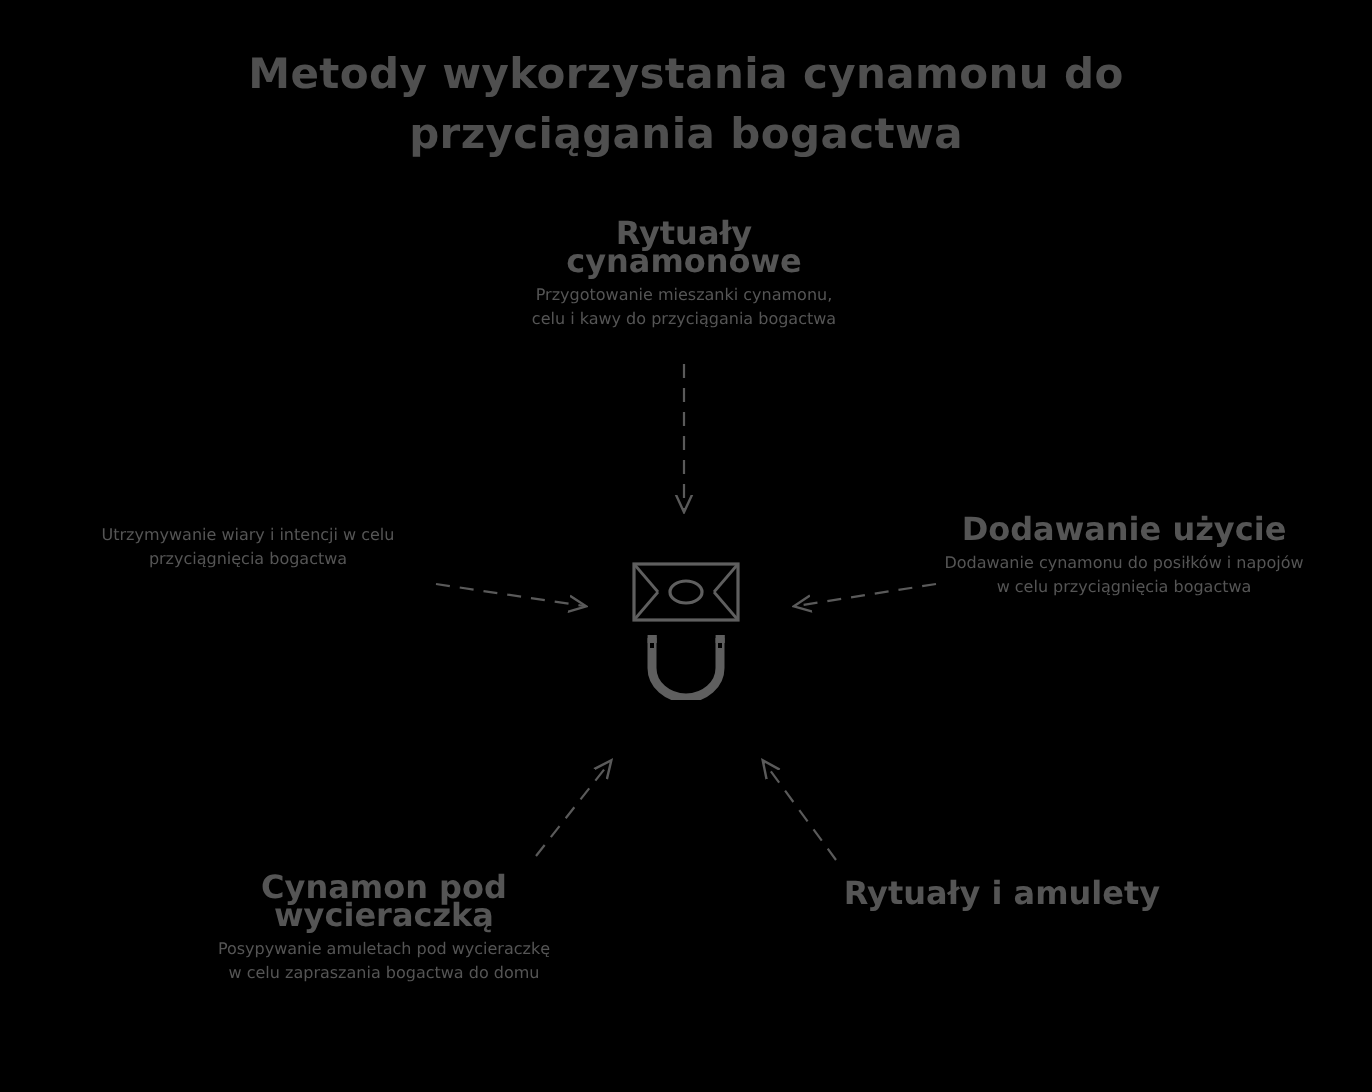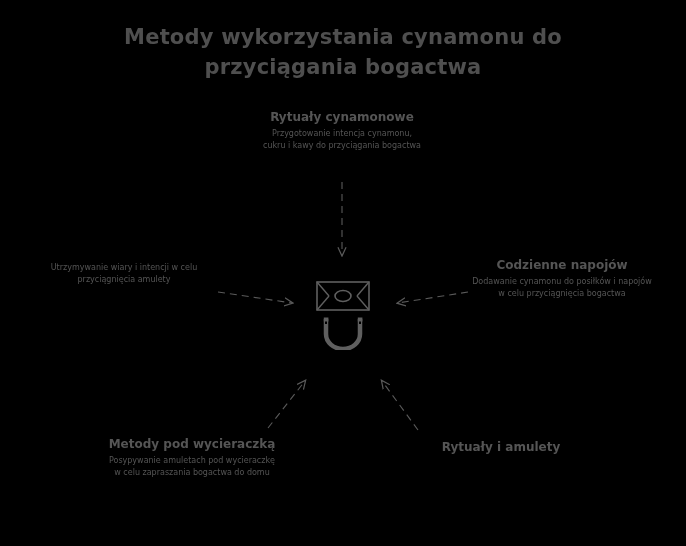--- a/index.html
+++ b/index.html
@@ -31,21 +31,21 @@
     font-size: 21px;
     font-weight: bold;
     line-height: 30px;
     color: #4f4f4f;
     letter-spacing: 0.2px;
   }
   .node {
     position: absolute;
   }
   .node-title {
-    font-size: 12px;
+    font-size: 16px;
     font-weight: bold;
     color: #555555;
     line-height: 14px;
     margin-bottom: 4px;
   }
   .node-desc {
     font-size: 8px;
     color: #555555;
     line-height: 11.5px;
   }
@@ -112,34 +112,34 @@
       <path d="M13,41 L13,56 A17,15 0 0 0 47,56 L47,41" fill="none" stroke="#5f5f5f" stroke-width="4.5" stroke-linecap="butt"></path>
       <line x1="13" y1="41" x2="13" y2="46" stroke="#000000" stroke-width="2"></line>
       <line x1="47" y1="41" x2="47" y2="46" stroke="#000000" stroke-width="2"></line>
       <rect x="10.8" y="39.5" width="4.6" height="4" fill="#5f5f5f"></rect>
       <rect x="44.8" y="39.5" width="4.6" height="4" fill="#5f5f5f"></rect>
     </svg>
   </div>
 
   <div class="node" id="node-rytualy">
     <div class="node-title c-center">Rytuały cynamonowe</div>
-    <div class="node-desc c-center">Przygotowanie intencja cynamonu, cukru i kawy do przyciągania bogactwa</div>
+    <div class="node-desc c-center">Przygotowanie mieszanki cynamonu, celu i kawy do przyciągania bogactwa</div>
   </div>
 
   <div class="node" id="node-wiara">
-    <div class="node-desc c-center">Utrzymywanie wiary i intencji w celu przyciągnięcia amulety</div>
+    <div class="node-desc c-center">Utrzymywanie wiary i intencji w celu przyciągnięcia bogactwa</div>
   </div>
 
   <div class="node" id="node-codzienne">
-    <div class="node-title c-center">Codzienne napojów</div>
+    <div class="node-title c-center">Dodawanie użycie</div>
     <div class="node-desc c-center">Dodawanie cynamonu do posiłków i napojów w celu przyciągnięcia bogactwa</div>
   </div>
 
   <div class="node" id="node-cynamon">
-    <div class="node-title c-center">Metody pod wycieraczką</div>
+    <div class="node-title c-center">Cynamon pod wycieraczką</div>
     <div class="node-desc c-center">Posypywanie amuletach pod wycieraczkę w celu zapraszania bogactwa do domu</div>
   </div>
 
   <div class="node" id="node-kadzidlo">
     <div class="node-title c-center">Rytuały i amulety</div>
   </div>
 
 </div>
 
 </body></html>

